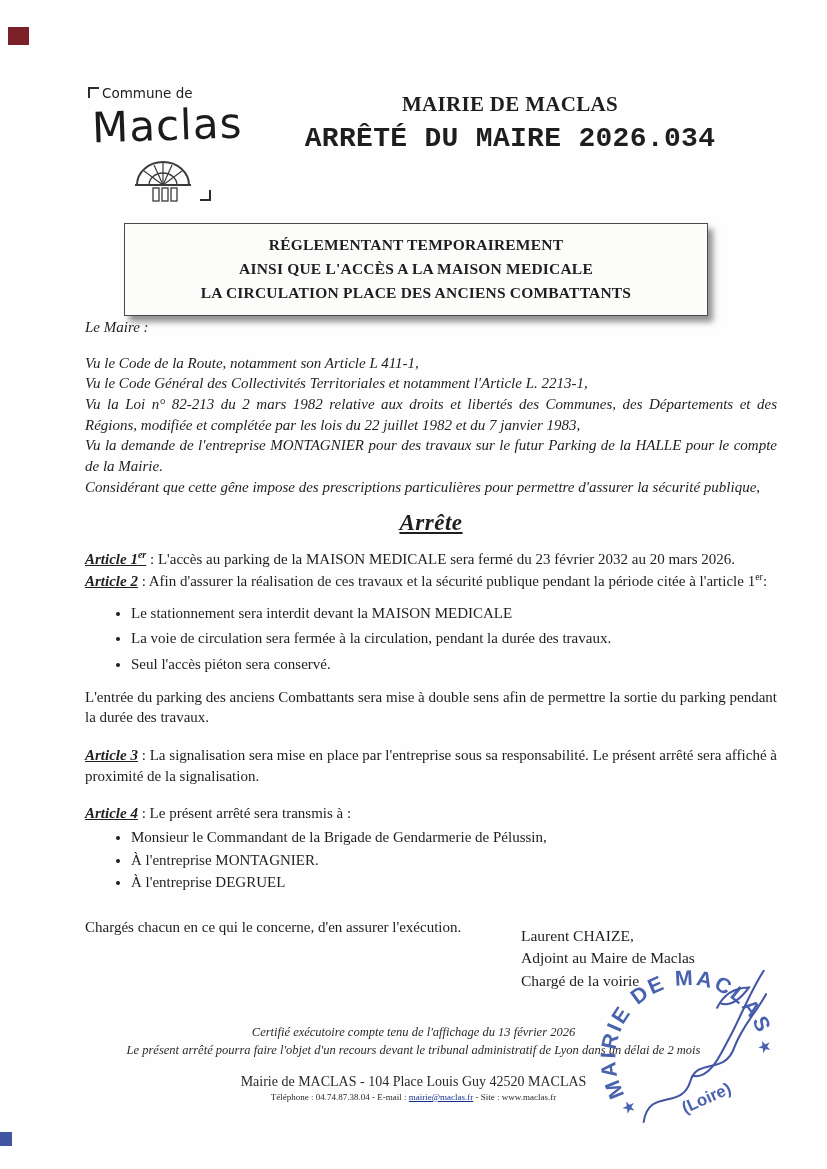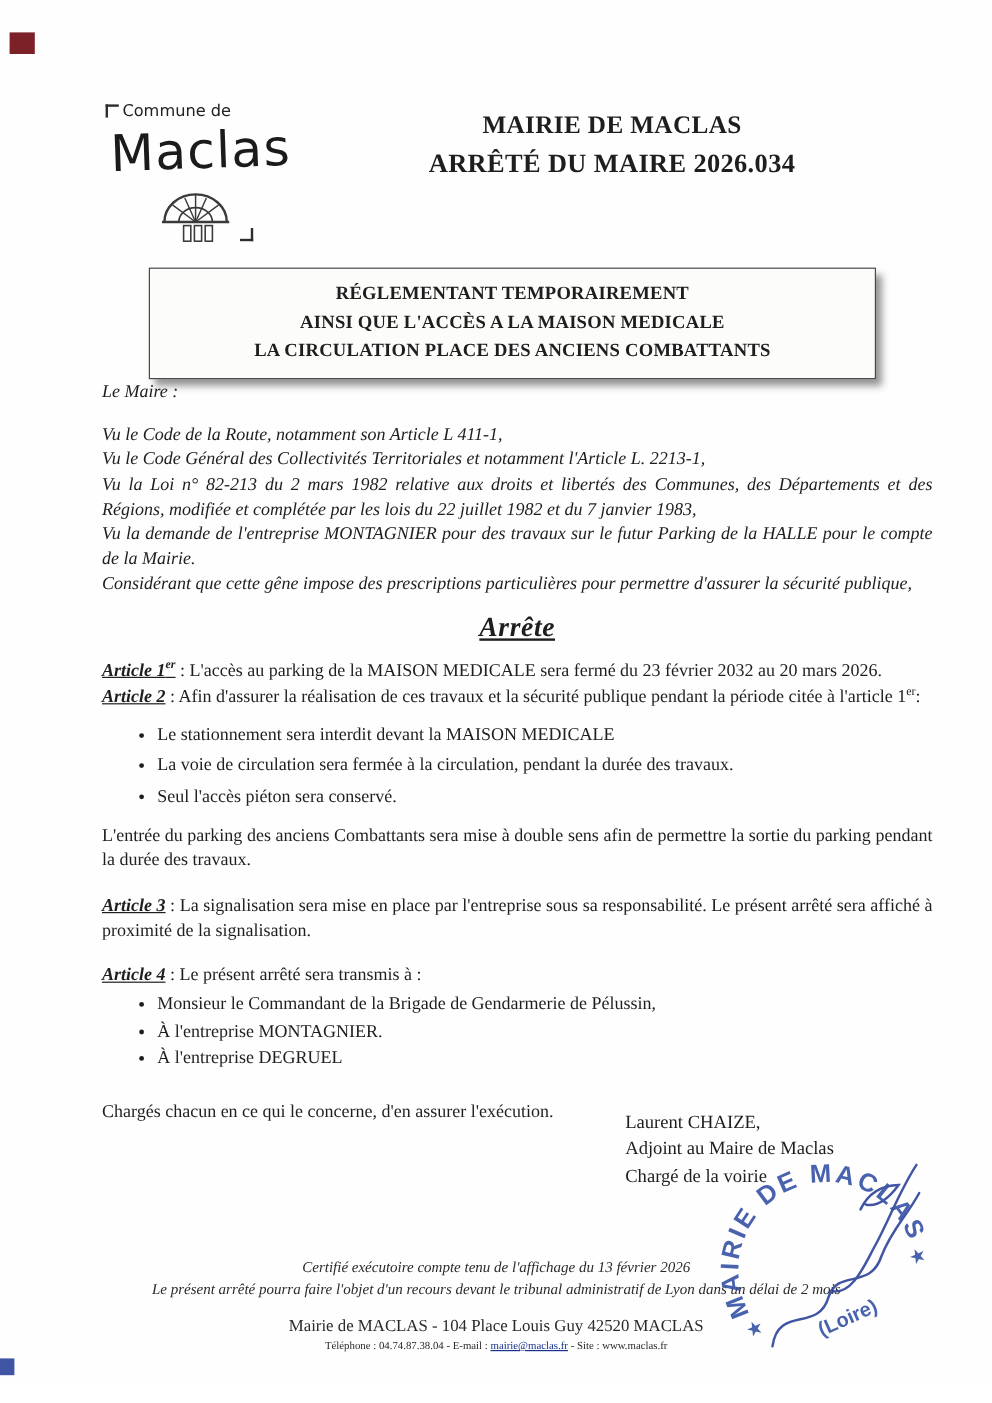--- a/index.html
+++ b/index.html
@@ -19,26 +19,26 @@
         font-size:13.5px;color:#222;}
   .logo .name{position:absolute;left:4px;top:17px;font-family:"DejaVu Sans",sans-serif;
         font-size:42px;color:#1b1b1b;transform:rotate(-2deg);letter-spacing:1px;}
   .logo .arch{position:absolute;left:44px;top:74px;}
   .logo .br-bracket{position:absolute;left:112px;top:106px;width:9px;height:9px;
         border-right:2px solid #2d2d2d;border-bottom:2px solid #2d2d2d;}
 
   
   .header-block{position:absolute;left:300px;top:92px;width:420px;text-align:center;font-weight:bold;}
   .header-block .org{font-size:21px;letter-spacing:.3px;}
-  .header-block .doc{font-size:22px;margin-top:6px;letter-spacing:.3px;}
+  .header-block .doc{font-size:28px;margin-top:6px;letter-spacing:.3px;font-family:Liberation Mono, monospace;}
 
   
   .subject-box{position:absolute;left:124px;top:223px;width:570px;border:1px solid #4a4a4a;
         background:#fcfcfb;box-shadow:5px 6px 6px rgba(40,40,40,.5);
-        padding:9px 17px 10px;text-align:center;font-weight:bold;font-size:15.5px;
+        padding:9px 6px 10px;text-align:center;font-weight:bold;font-size:15.5px;
         line-height:1.55;letter-spacing:.2px;}
 
   
   .content{position:absolute;left:85px;top:317px;width:692px;font-size:15px;line-height:1.38;}
   .salutation{font-style:italic;margin:0 0 15px;}
   .recitals p{margin:0;font-style:italic;text-align:justify;}
   .decree{text-align:center;margin:9px 0 10px;}
   .decree span{font-size:23px;font-weight:bold;font-style:italic;text-decoration:underline;letter-spacing:.5px;}
   .article{margin:0;text-align:justify;}
   .art-label{font-weight:bold;font-style:italic;text-decoration:underline;}
@@ -49,21 +49,21 @@
   ul.bullets.tight li{margin:0 0 2px;}
   .para{margin:12px 0 0;text-align:justify;}
   .gap-sm{margin-top:12px;}
   .gap-md{margin-top:17px;}
   .gap-lg{margin-top:24px;}
 
   
   .signature{position:absolute;left:521px;top:925px;font-size:15.5px;line-height:1.45;}
 
   
-  .footer{position:absolute;left:0;top:1049px;width:100%;text-align:center;color:#2a2a2a;z-index:1;}
+  .footer{position:absolute;left:0;top:1025px;width:100%;text-align:center;color:#2a2a2a;z-index:1;}
   .footer .cert{font-size:12.5px;font-style:italic;}
   .footer .recourse{font-size:12.5px;font-style:italic;margin-top:3px;}
   .footer .addr{font-size:14px;margin-top:16px;}
   .footer .contact{font-size:9px;margin-top:2px;}
   .email-link{color:#16308c;text-decoration:underline;cursor:pointer;}
 
   
   .stamp{position:absolute;left:596px;top:966px;width:186px;height:186px;
         transform:rotate(-24deg);z-index:5;opacity:.92;}
   .stamp svg{overflow:visible;}

